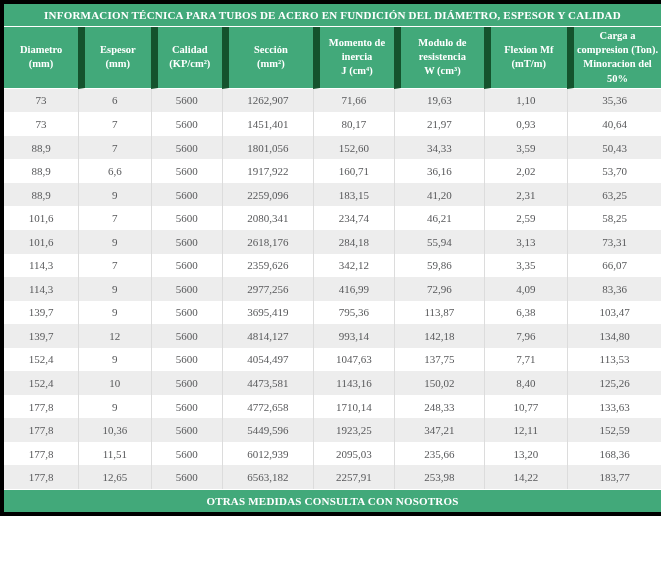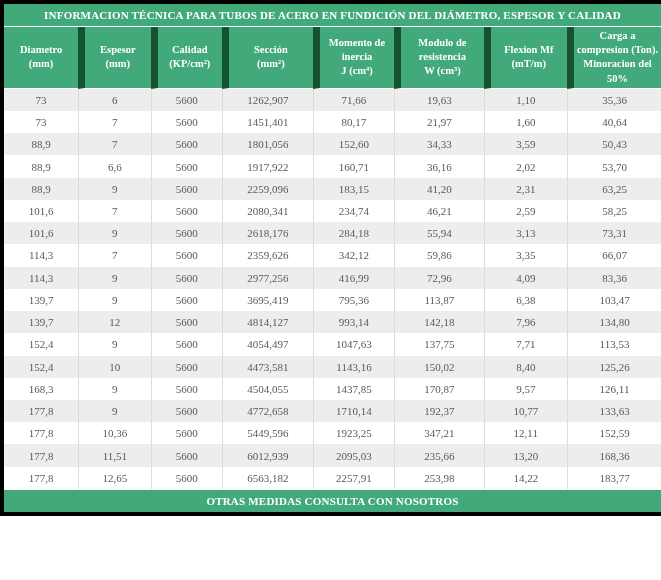--- a/index.html
+++ b/index.html
@@ -131,21 +131,21 @@
           <td>1,10</td>
           <td>35,36</td>
         </tr>
         <tr>
           <td>73</td>
           <td>7</td>
           <td>5600</td>
           <td>1451,401</td>
           <td>80,17</td>
           <td>21,97</td>
-          <td>1,60</td>
+          <td>0,93</td>
           <td>40,64</td>
         </tr>
         <tr>
           <td>88,9</td>
           <td>7</td>
           <td>5600</td>
           <td>1801,056</td>
           <td>152,60</td>
           <td>34,33</td>
           <td>3,59</td>
@@ -245,36 +245,26 @@
           <td>152,4</td>
           <td>10</td>
           <td>5600</td>
           <td>4473,581</td>
           <td>1143,16</td>
           <td>150,02</td>
           <td>8,40</td>
           <td>125,26</td>
         </tr>
         <tr>
-          <td>168,3</td>
-          <td>9</td>
-          <td>5600</td>
-          <td>4504,055</td>
-          <td>1437,85</td>
-          <td>170,87</td>
-          <td>9,57</td>
-          <td>126,11</td>
-        </tr>
-        <tr>
           <td>177,8</td>
           <td>9</td>
           <td>5600</td>
           <td>4772,658</td>
           <td>1710,14</td>
-          <td>192,37</td>
+          <td>248,33</td>
           <td>10,77</td>
           <td>133,63</td>
         </tr>
         <tr>
           <td>177,8</td>
           <td>10,36</td>
           <td>5600</td>
           <td>5449,596</td>
           <td>1923,25</td>
           <td>347,21</td>

